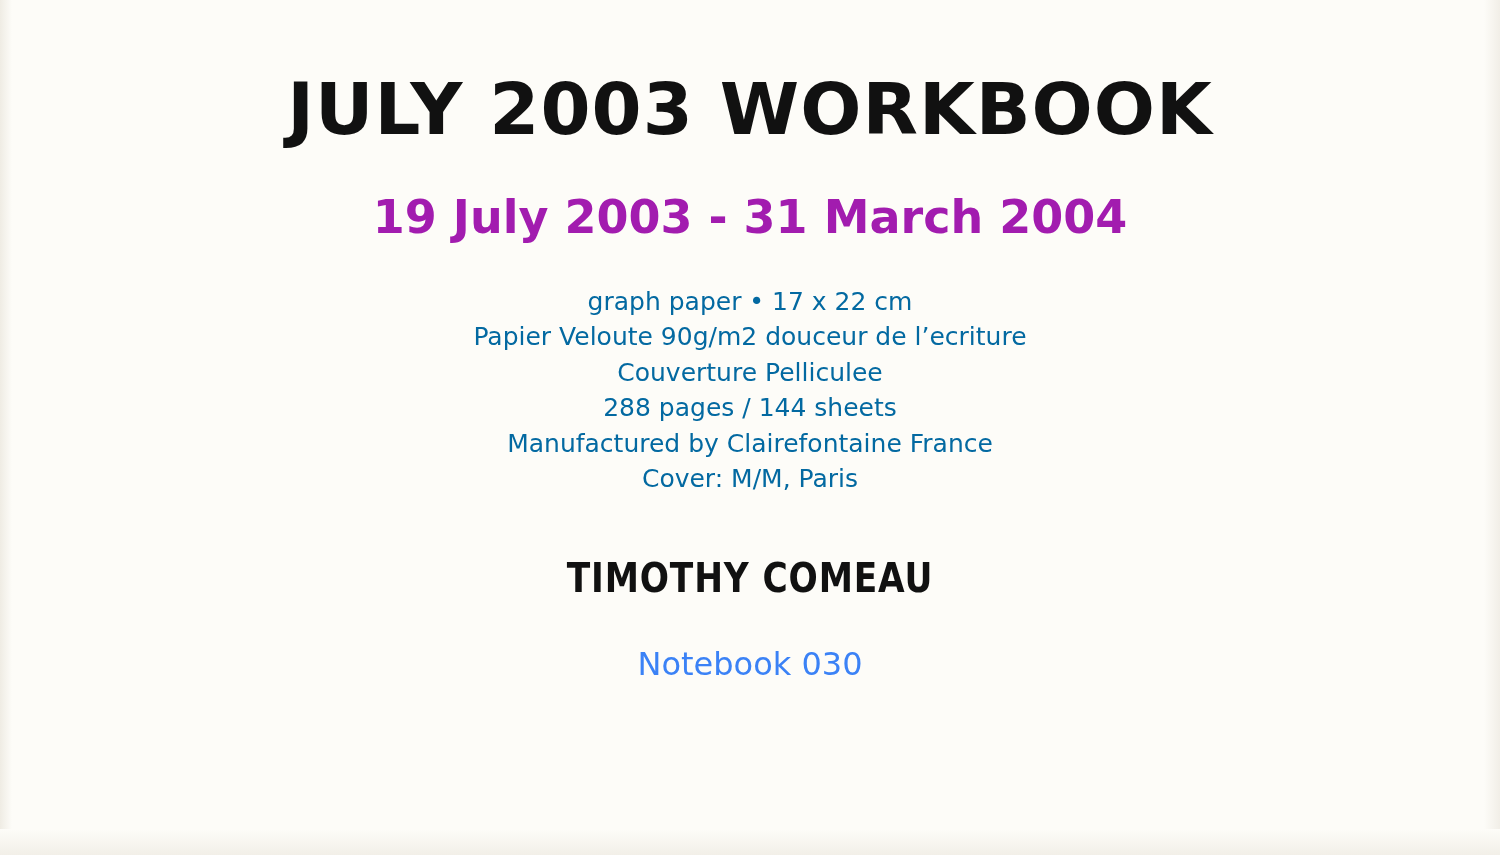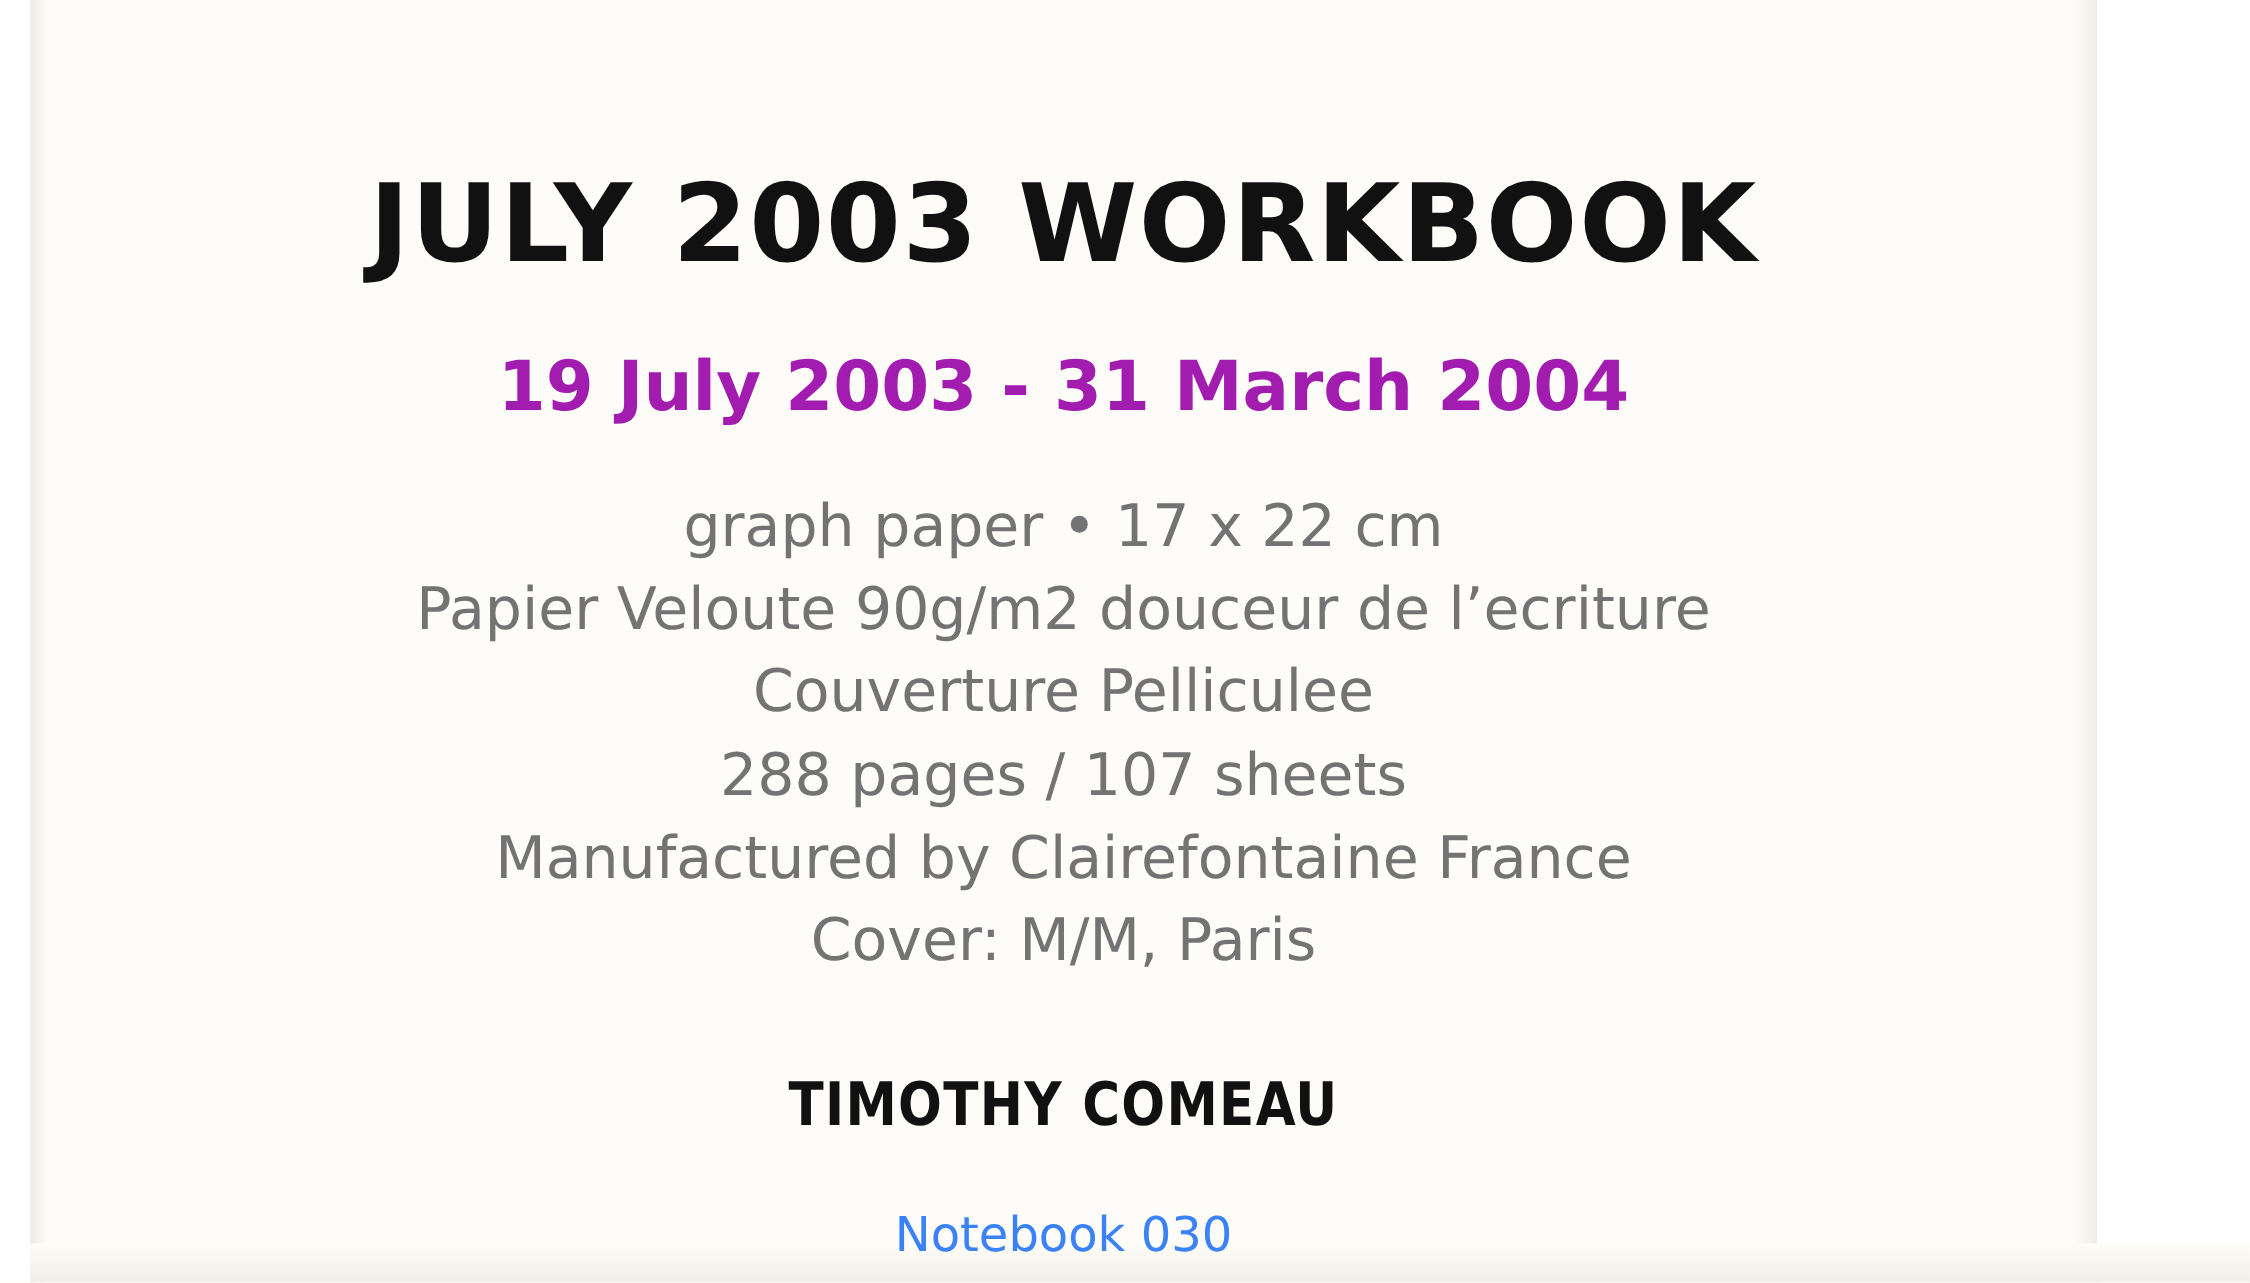--- a/index.html
+++ b/index.html
@@ -8,26 +8,25 @@
   }
   body {
     width: 1500px;
     height: 855px;
     background: #ffffff;
     font-family: "DejaVu Sans", sans-serif;
     overflow: hidden;
   }
   .label-card {
     position: relative;
-    width: 1378px;
+    width: 1500px;
     height: 855px;
     background: #fdfcf8;
     box-sizing: border-box;
-    padding-top: 64px;
-    margin-left: 20px;
+    padding-top: 24px;
   }
   
   .edge-left {
     position: absolute;
     left: 0;
     top: 0;
     width: 12px;
     height: 855px;
     background: linear-gradient(to right, #efece4, #fdfcf8);
   }
@@ -70,23 +69,23 @@
     margin: 0;
     padding-top: 42px;
     color: #a21caf;
   }
   .specs {
     padding-top: 40px;
   }
   .spec-line {
     font-family: "DejaVu Sans", sans-serif;
     font-weight: normal;
-    font-size: 39px;
+    font-size: 25px;
     line-height: 1.42;
-    color: #737373;
+    color: #0369a1;
     margin: 0;
   }
   .author {
     font-family: "DejaVu Sans", sans-serif;
     font-weight: bold;
     font-size: 40px;
     letter-spacing: 1px;
     margin: 0;
     padding-top: 58px;
     color: #111111;
@@ -113,21 +112,21 @@
   <div class="content">
 
     <h1 class="title">JULY 2003 WORKBOOK</h1>
 
     <h2 class="subtitle">19 July 2003 - 31 March 2004</h2>
 
     <div class="specs">
       <p class="spec-line">graph paper • 17 x 22 cm</p>
       <p class="spec-line">Papier Veloute 90g/m2 douceur de l’ecriture</p>
       <p class="spec-line">Couverture Pelliculee</p>
-      <p class="spec-line">288 pages / 107 sheets</p>
+      <p class="spec-line">288 pages / 144 sheets</p>
       <p class="spec-line">Manufactured by Clairefontaine France</p>
       <p class="spec-line">Cover: M/M, Paris</p>
     </div>
 
     <p class="author">TIMOTHY COMEAU</p>
 
     <p class="notebook-number">Notebook 030</p>
 
   </div>
 </div>

